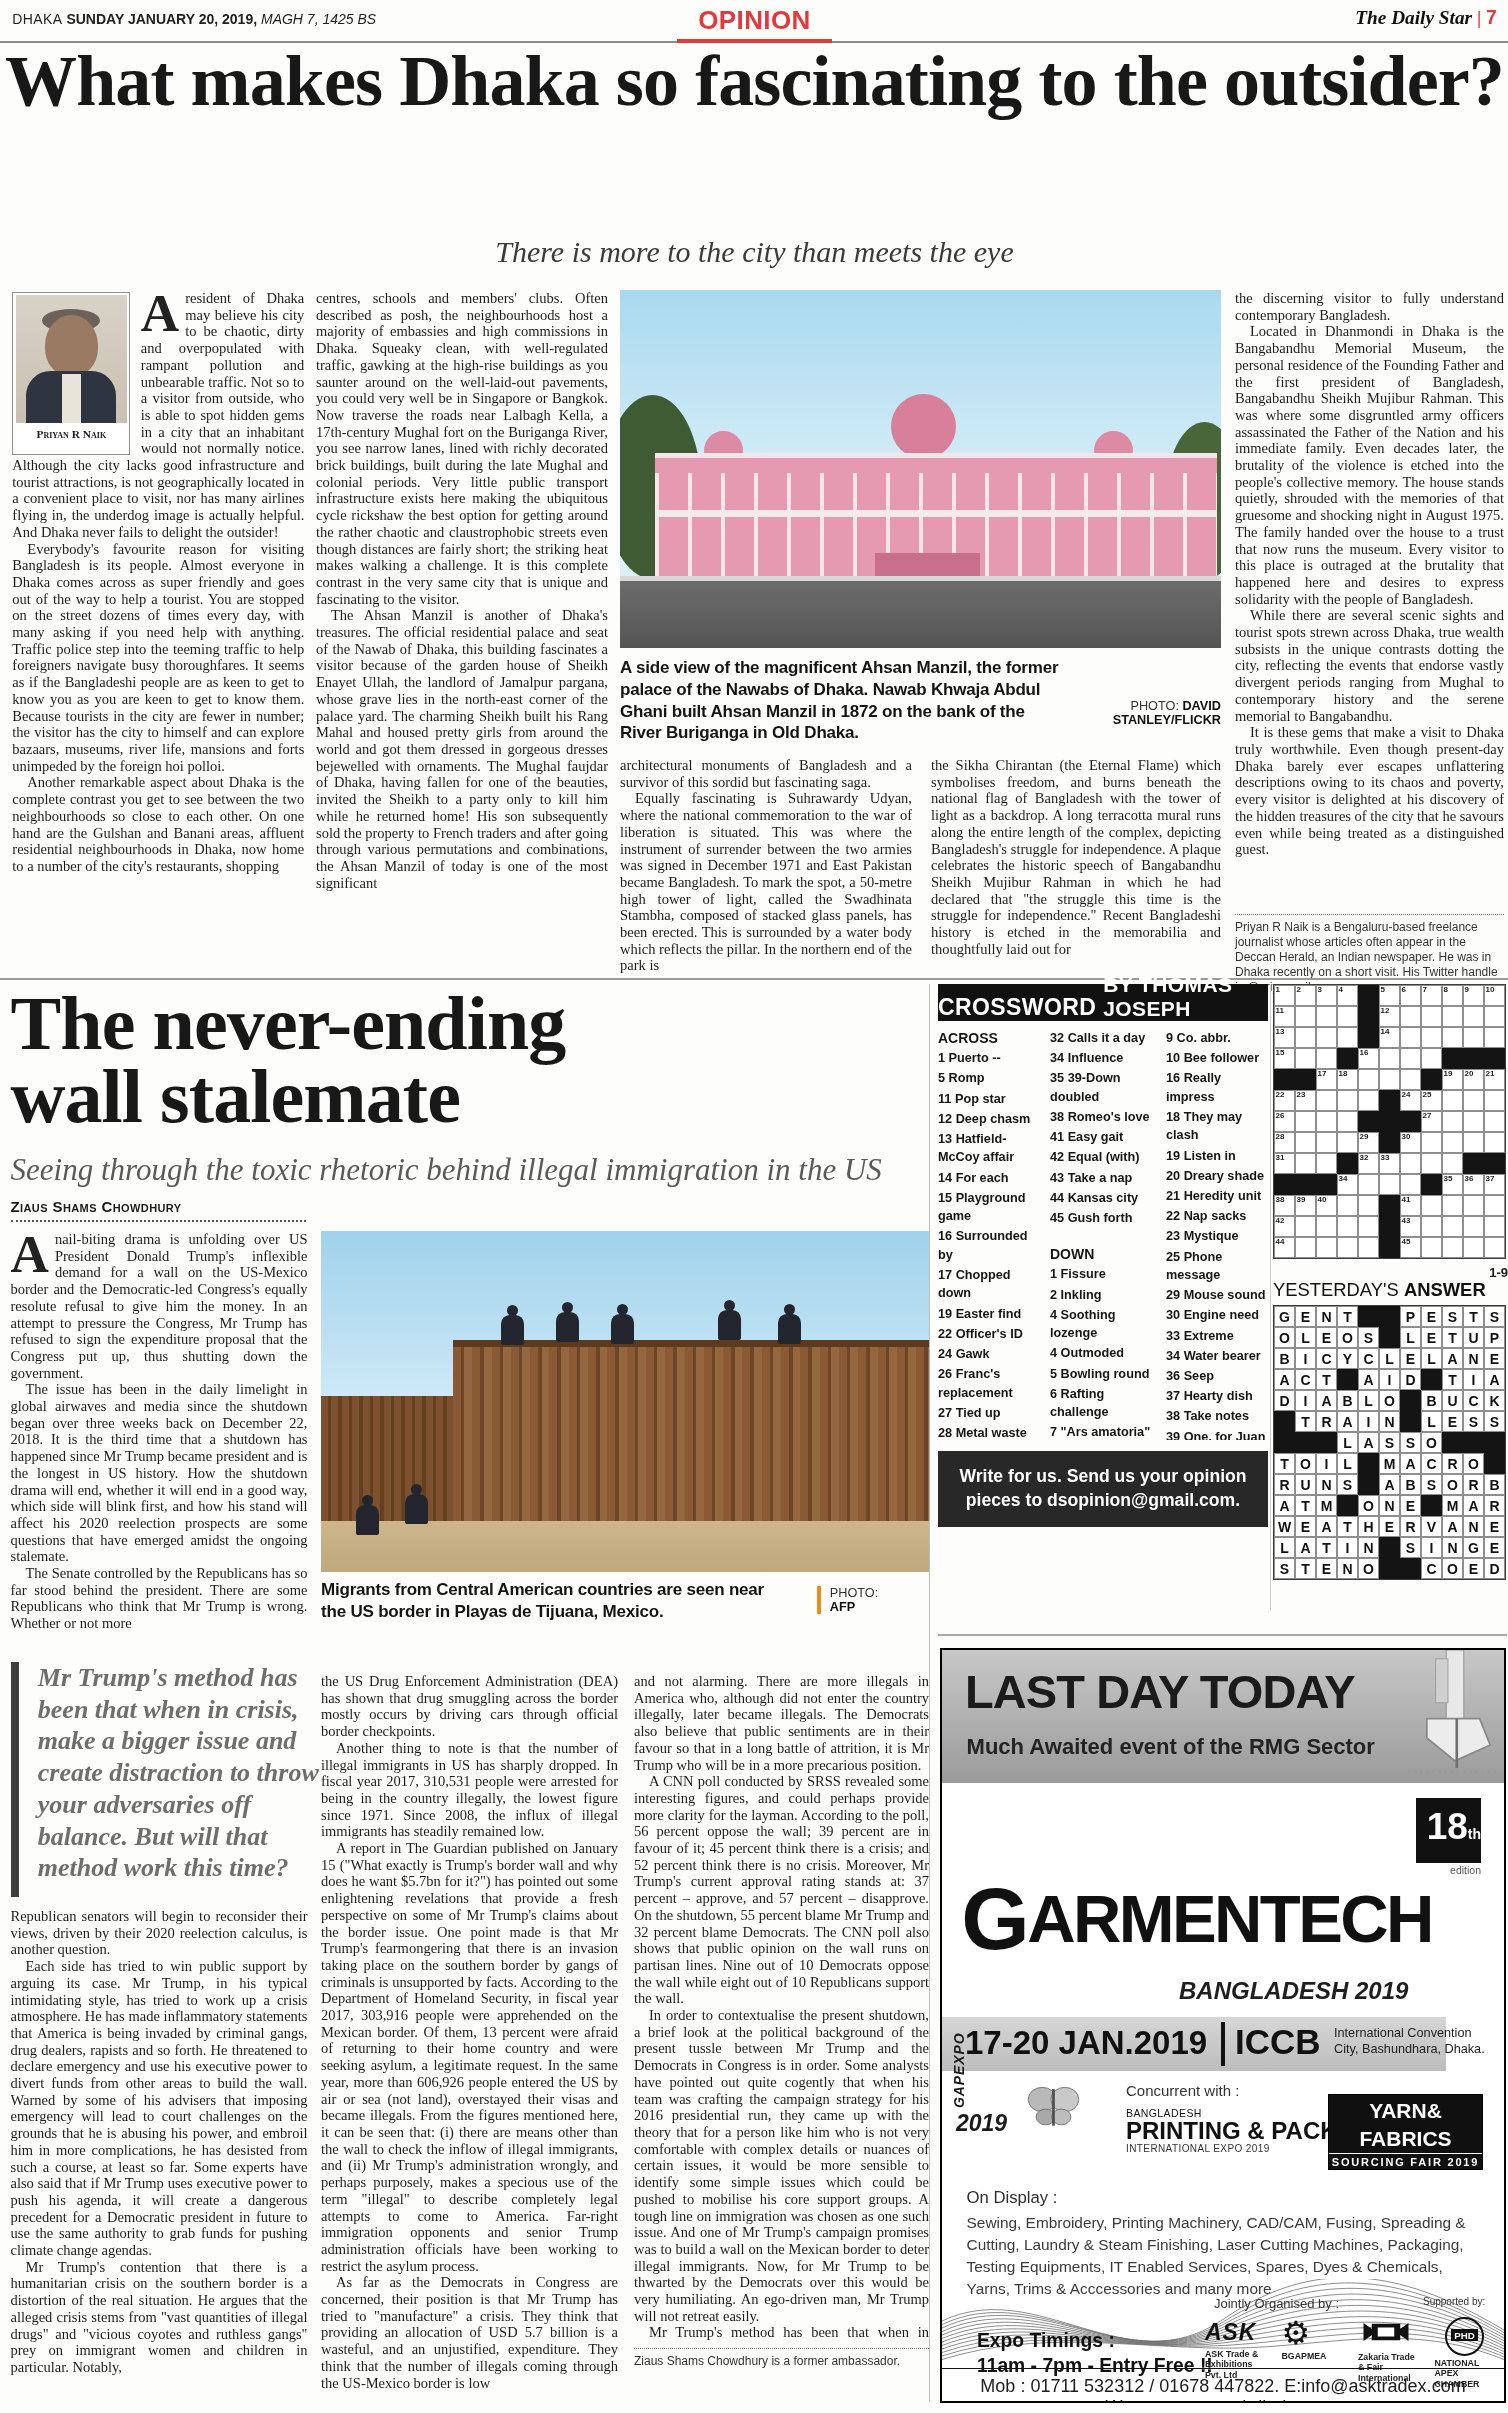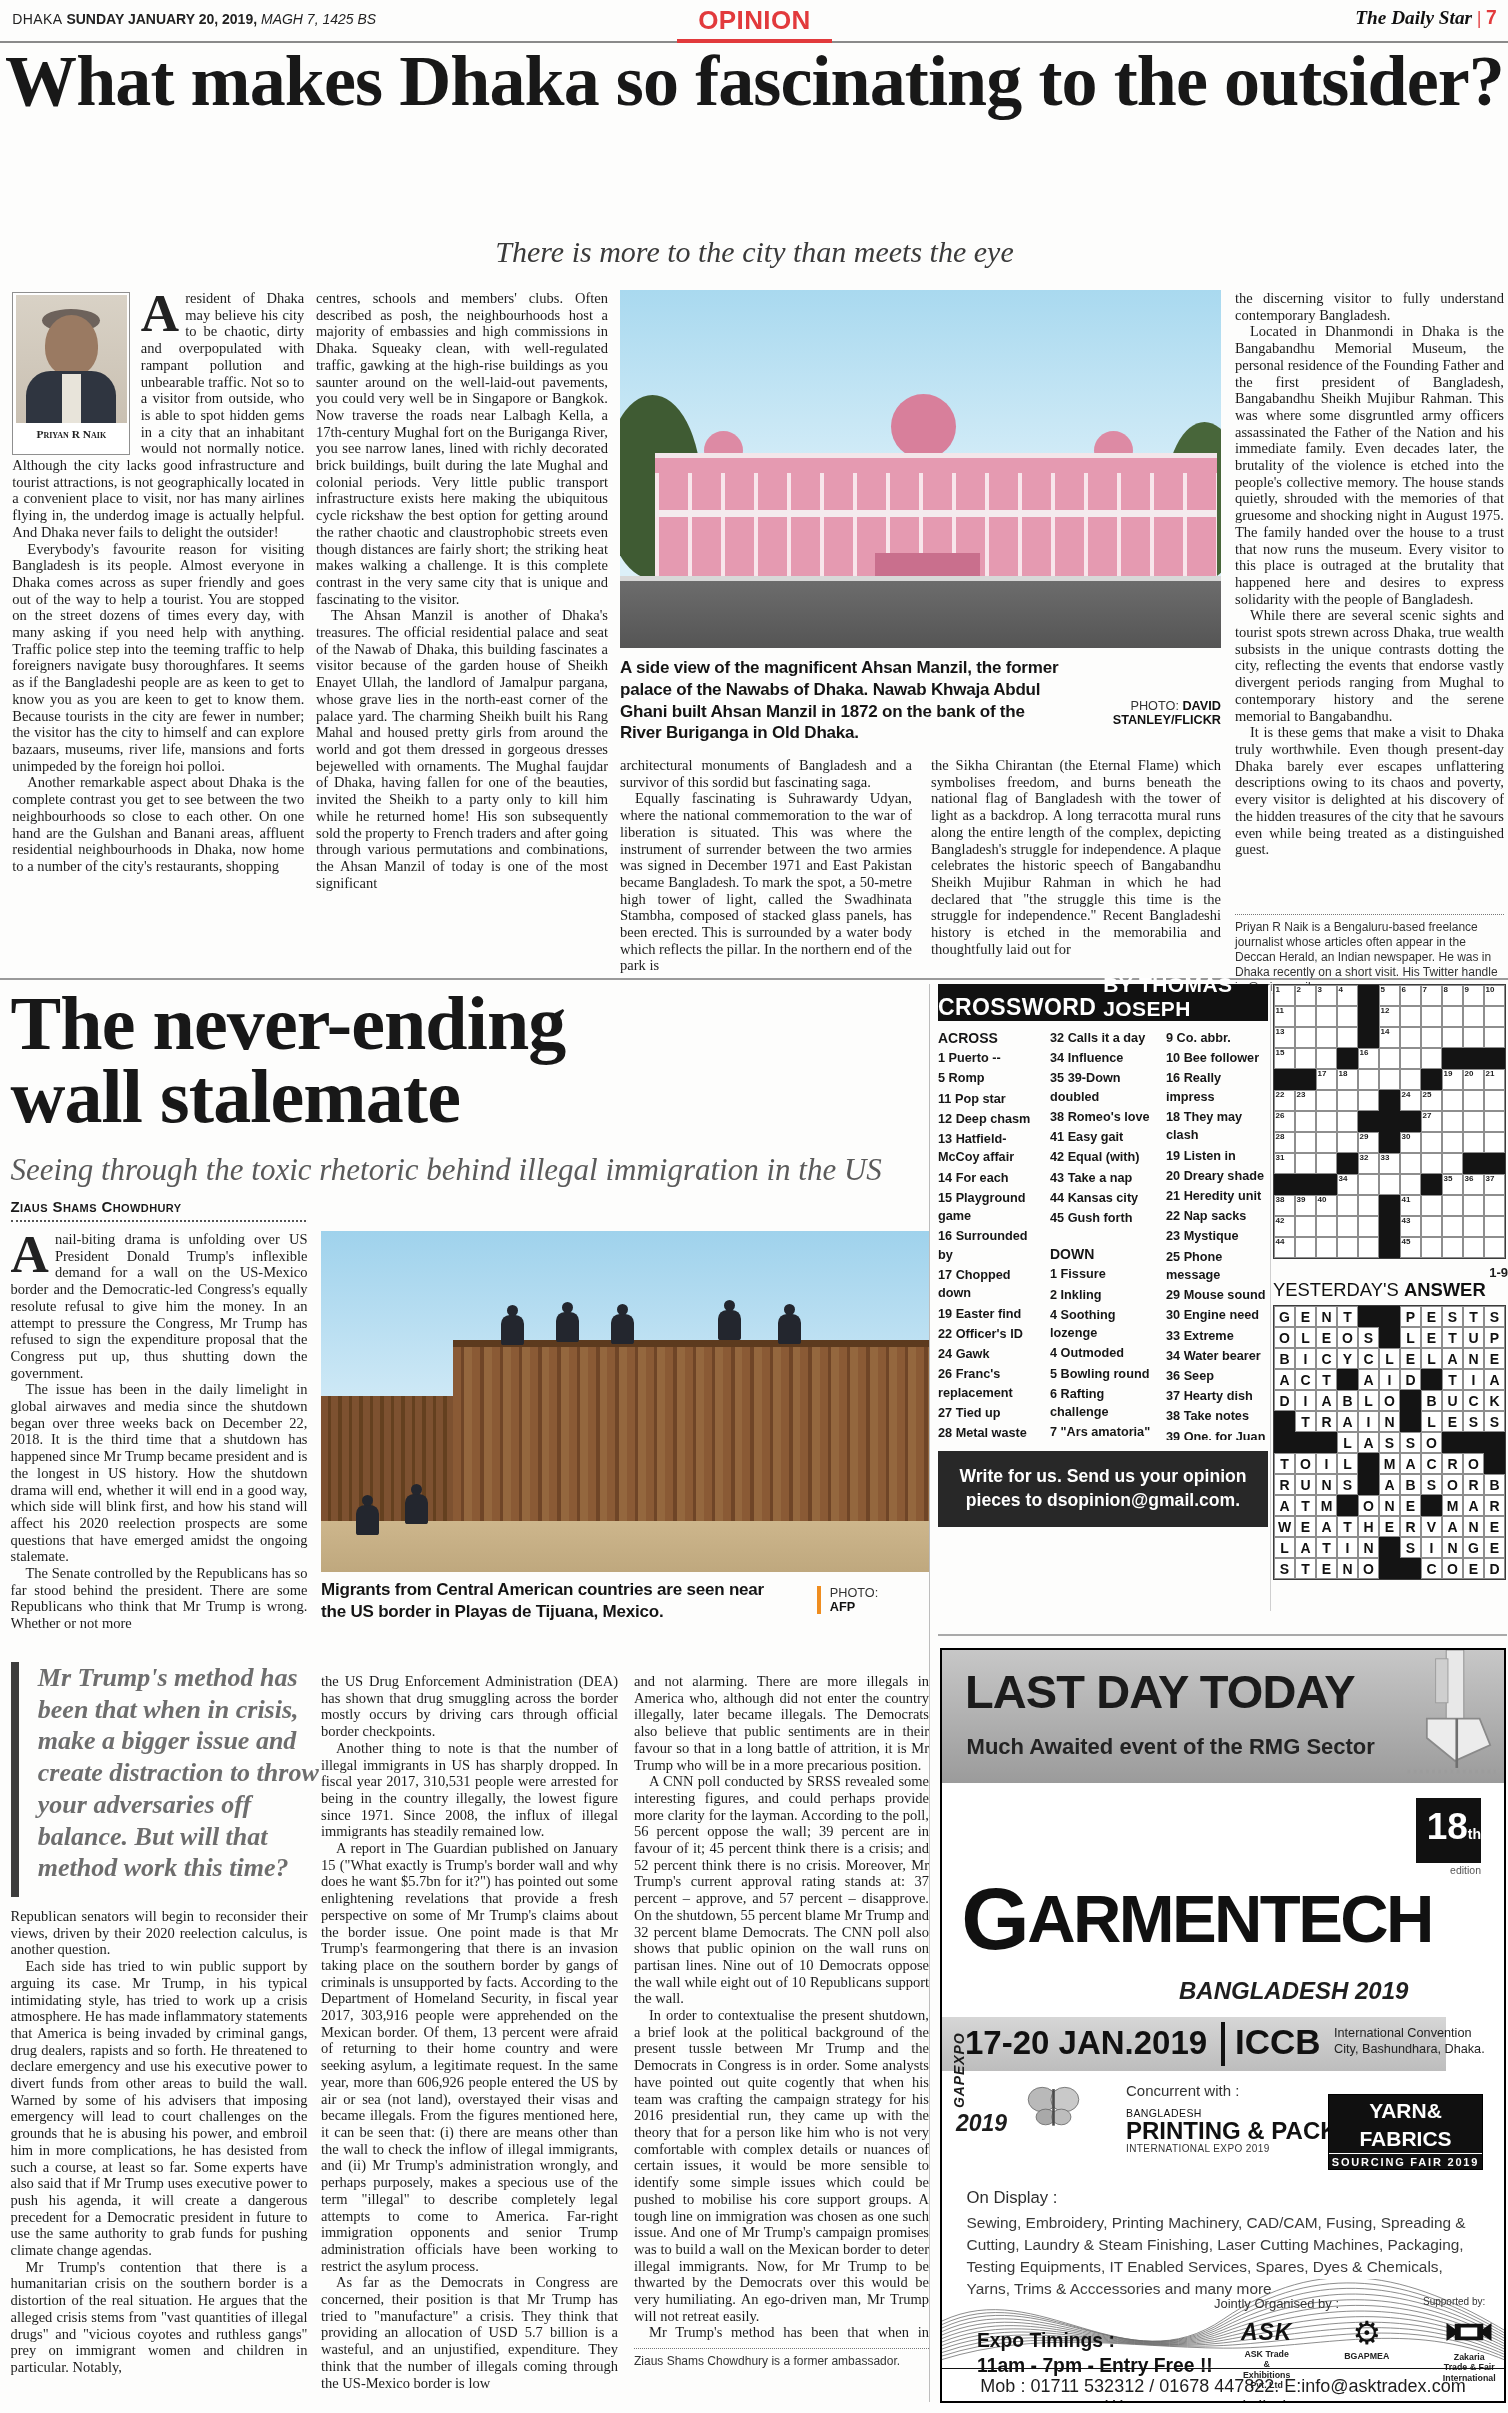--- a/index.html
+++ b/index.html
@@ -167,21 +167,21 @@
            text-align:center;border:1.8px solid #000;box-sizing:border-box;}
   .ad-yarn .m{font-size:21px;font-weight:800;line-height:1.05;padding-top:5.3px;}
   .ad-yarn .b{margin-top:3.5px;border-top:1.8px solid #fff;font-size:11px;font-weight:700;letter-spacing:1.8px;padding:2px 0;}
   .ad-ondisp-l{position:absolute;left:24.6px;top:538px;font-size:16.7px;color:#2e2e2e;}
   .ad-ondisp{position:absolute;left:24.6px;top:562px;width:516px;font-size:15.4px;line-height:1.42;color:#3a3a3a;}
   .ad-wave{position:absolute;left:0;top:629px;width:566px;height:84px;}
   .ad-tim{position:absolute;left:35px;top:678px;font-weight:800;font-size:19.3px;color:#111;line-height:1.3;}
   .ad-org-l{position:absolute;left:272px;top:646px;font-size:13px;color:#333;}
   .ad-sup-l{position:absolute;left:481px;top:646px;font-size:10px;color:#333;}
   .ad-logos{position:absolute;left:263px;top:667px;width:290px;display:flex;gap:16px;align-items:flex-start;}
-  .ad-logo{text-align:center;width:76px;margin-left:36px;}
+  .ad-logo{text-align:left;width:76px;}
   .ad-logo .mark{font-weight:800;font-style:italic;font-size:23px;letter-spacing:0.9px;color:#111;line-height:30px;}
   .ad-logo .gear{font-size:32px;line-height:32px;color:#111;}
   .ad-logo .lbl{font-size:8.8px;line-height:1.2;color:#222;margin-top:1.8px;font-weight:600;}
   .phd{width:35px;height:35px;border:2.6px solid #111;border-radius:50%;margin:0 auto;position:relative;}
   .phd span{position:absolute;left:3.5px;top:9.7px;background:#111;color:#fff;font-weight:800;font-size:9.7px;padding:0.9px 3.5px;}
   .ad-contact{position:absolute;left:0;top:718px;width:100%;text-align:center;border-top:1.8px solid #111;
               font-size:18px;color:#1d1d1d;padding-top:7px;}
 
   .sew{position:absolute;right:5.3px;top:0;}
 </style>

